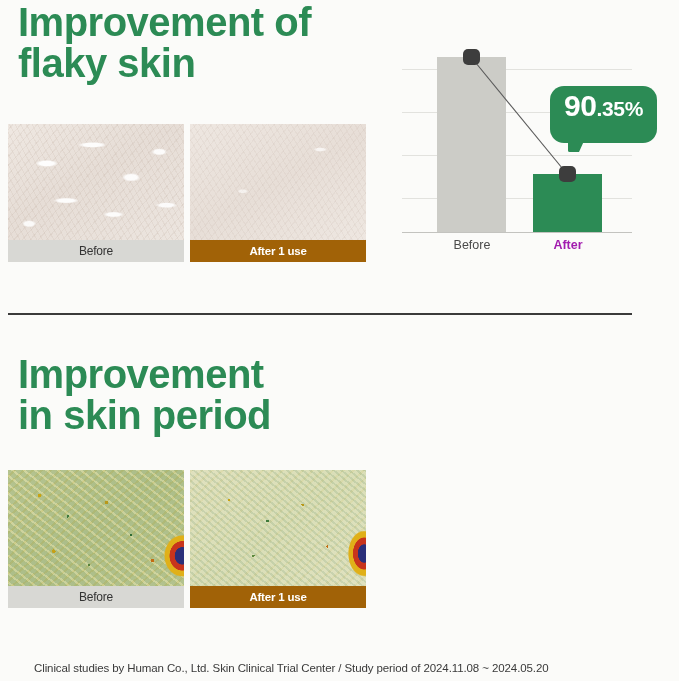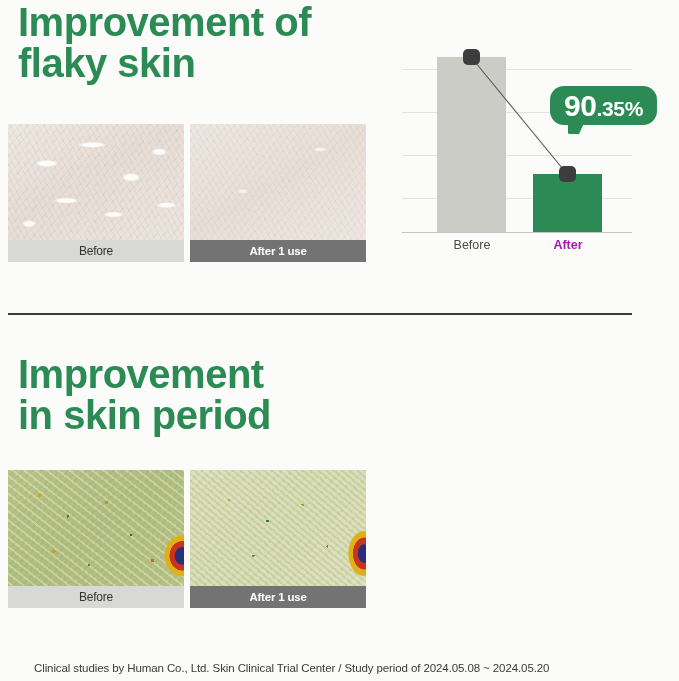--- a/index.html
+++ b/index.html
@@ -81,21 +81,21 @@
     font-weight: bold;
     letter-spacing: -0.2px;
   }
   .cap-before {
     background: #d8d8d4;
     color: #333333;
     font-weight: normal;
     font-size: 12px;
   }
   .cap-after {
-    background: #737373;
+    background: #a16207;
     color: #ffffff;
   }
 
   
   .skin-flaky-before {
     background:
       radial-gradient(ellipse 16px 5px at 22% 34%, rgba(255,255,255,.95) 0 45%, rgba(255,255,255,0) 70%),
       radial-gradient(ellipse 20px 4px at 48% 18%, rgba(255,255,255,.92) 0 45%, rgba(255,255,255,0) 72%),
       radial-gradient(ellipse 13px 6px at 70% 46%, rgba(255,255,255,.9) 0 45%, rgba(255,255,255,0) 72%),
       radial-gradient(ellipse 18px 4px at 33% 66%, rgba(255,255,255,.93) 0 45%, rgba(255,255,255,0) 72%),
@@ -226,21 +226,21 @@
     color: #a21caf;
     font-weight: bold;
   }
 
   
   .callout {
     position: absolute;
     background: #2c8b55;
     color: #ffffff;
     border-radius: 14px;
-    padding: 5px 14px 4px 14px;
+    padding: 5px 14px 22px 14px;
     white-space: nowrap;
     z-index: 8;
     line-height: 1;
   }
   .callout .big {
     font-size: 30px;
     font-weight: bold;
     letter-spacing: -0.5px;
   }
   .callout .small {
@@ -343,15 +343,15 @@
         <div class="photo-caption cap-before">Before</div>
       </div>
       <div class="photo-card">
         <div class="photo skin-texture-after"></div>
         <div class="photo-caption cap-after">After 1 use</div>
       </div>
     </div>
 
   </div>
 
-  <div class="footer">Clinical studies by Human Co., Ltd. Skin Clinical Trial Center / Study period of 2024.05.08 ~ 2024.05.20</div>
+  <div class="footer">Clinical studies by Human Co., Ltd. Skin Clinical Trial Center / Study period of 2024.11.08 ~ 2024.05.20</div>
 
 </div>
 
 </body></html>

